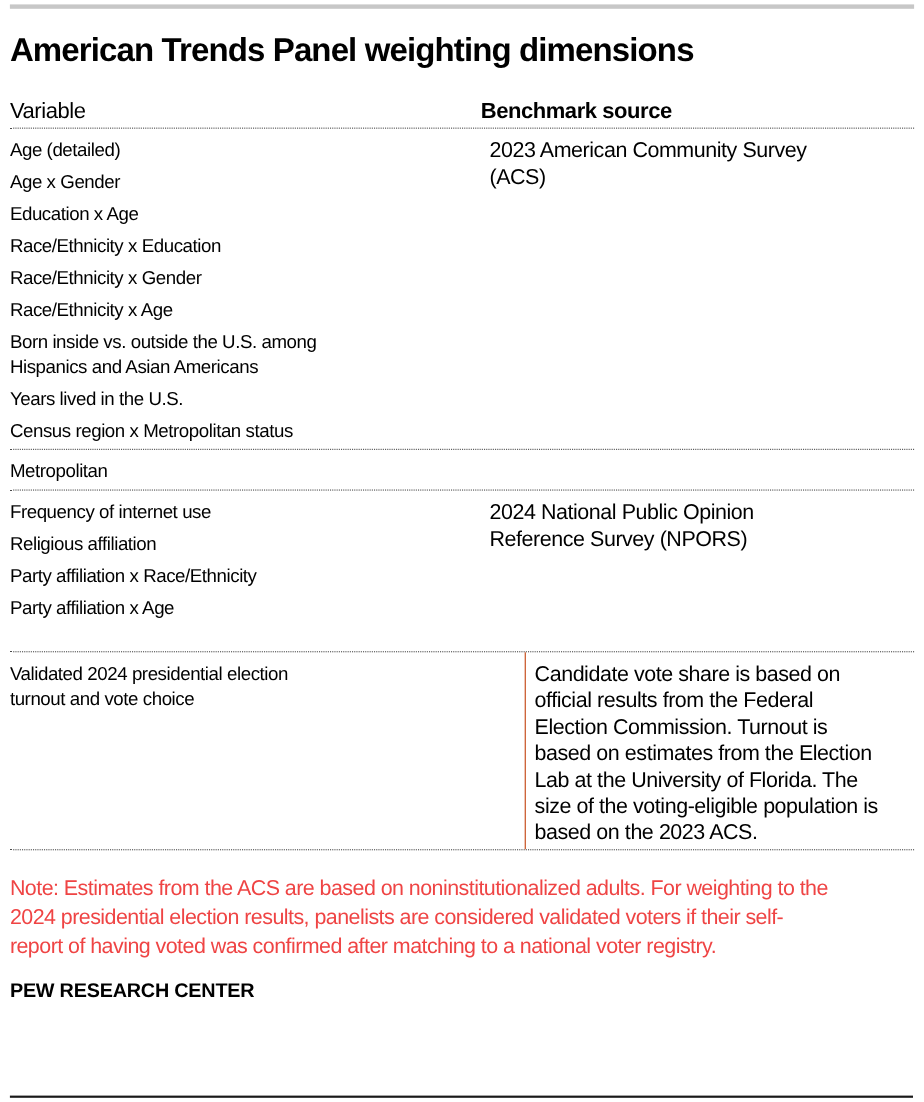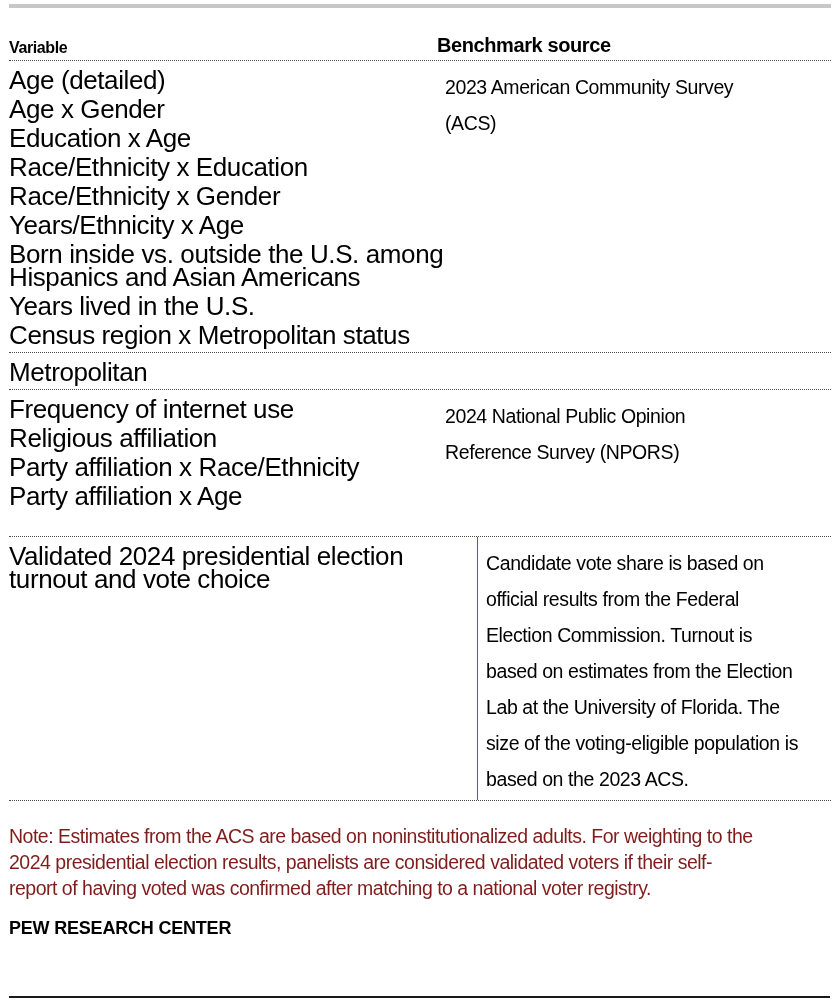--- a/index.html
+++ b/index.html
@@ -31,62 +31,62 @@
   .tbl { margin-top: 26px; }
 
   .tbl-header {
     display: flex;
     align-items: flex-end;
     padding-bottom: 3px;
     border-bottom: 1px dotted #4a4a4a;
   }
   .tbl-header .h-var {
     width: 428px;
-    font-size: 16px; font-weight: 700; letter-spacing: -0.4px;
+    font-size: 20px; font-weight: 400; letter-spacing: -0.4px;
   }
   .tbl-header .h-bench {
     flex: 1;
     font-size: 20px; font-weight: 700; letter-spacing: -0.4px;
   }
 
   .row-group {
     display: flex;
     border-bottom: 1px dotted #4a4a4a;
   }
   .col-var {
     width: 428px;
     padding: 8px 0 5px 0;
   }
   .col-bench {
     flex: 1;
     padding: 8px 0 5px 8px;
     font-size: 19.5px;
-    line-height: 36px;
+    line-height: 24px;
     letter-spacing: -0.4px;
     white-space: pre;
   }
   .var-item {
-    font-size: 26px;
+    font-size: 17px;
     line-height: 23px;
     letter-spacing: -0.4px;
     white-space: pre;
     margin-bottom: 6px;
   }
   .var-item:last-child { margin-bottom: 0; }
 
   .g1 { padding-bottom: 0; }
   .g3 .col-var { padding-bottom: 28px; }
   .g4 .col-bench { border-left: 1px solid #c2410c; padding-bottom: 3px; margin-left: 40px; }
 
   .note {
     margin-top: 22px;
     font-size: 19.5px;
     line-height: 26px;
     letter-spacing: -0.5px;
-    color: #7f1d1d;
+    color: #ef4444;
     white-space: pre;
   }
 
   .source-line {
     margin-top: 17px;
     font-size: 18px;
     font-weight: 700;
     letter-spacing: -0.2px;
     color: #000000;
   }
@@ -98,36 +98,37 @@
     border-top: 2px solid #1a1a1a;
   }
 </style>
 </head>
 <body>
 
 <div class="page">
 
   <div class="top-bar"></div>
 
+  <h1 class="title">American Trends Panel weighting dimensions</h1>
 
   <div class="tbl">
 
     <div class="tbl-header">
       <div class="h-var">Variable</div>
       <div class="h-bench">Benchmark source</div>
     </div>
 
     <div class="row-group g1">
       <div class="col-var">
         <div class="var-item">Age (detailed)</div>
         <div class="var-item">Age x Gender</div>
         <div class="var-item">Education x Age</div>
         <div class="var-item">Race/Ethnicity x Education</div>
         <div class="var-item">Race/Ethnicity x Gender</div>
-        <div class="var-item">Years/Ethnicity x Age</div>
+        <div class="var-item">Race/Ethnicity x Age</div>
         <div class="var-item">Born inside vs. outside the U.S. among
 Hispanics and Asian Americans</div>
         <div class="var-item">Years lived in the U.S.</div>
         <div class="var-item">Census region x Metropolitan status</div>
       </div>
       <div class="col-bench">2023 American Community Survey
 (ACS)</div>
     </div>
 
     <div class="row-group g2">

